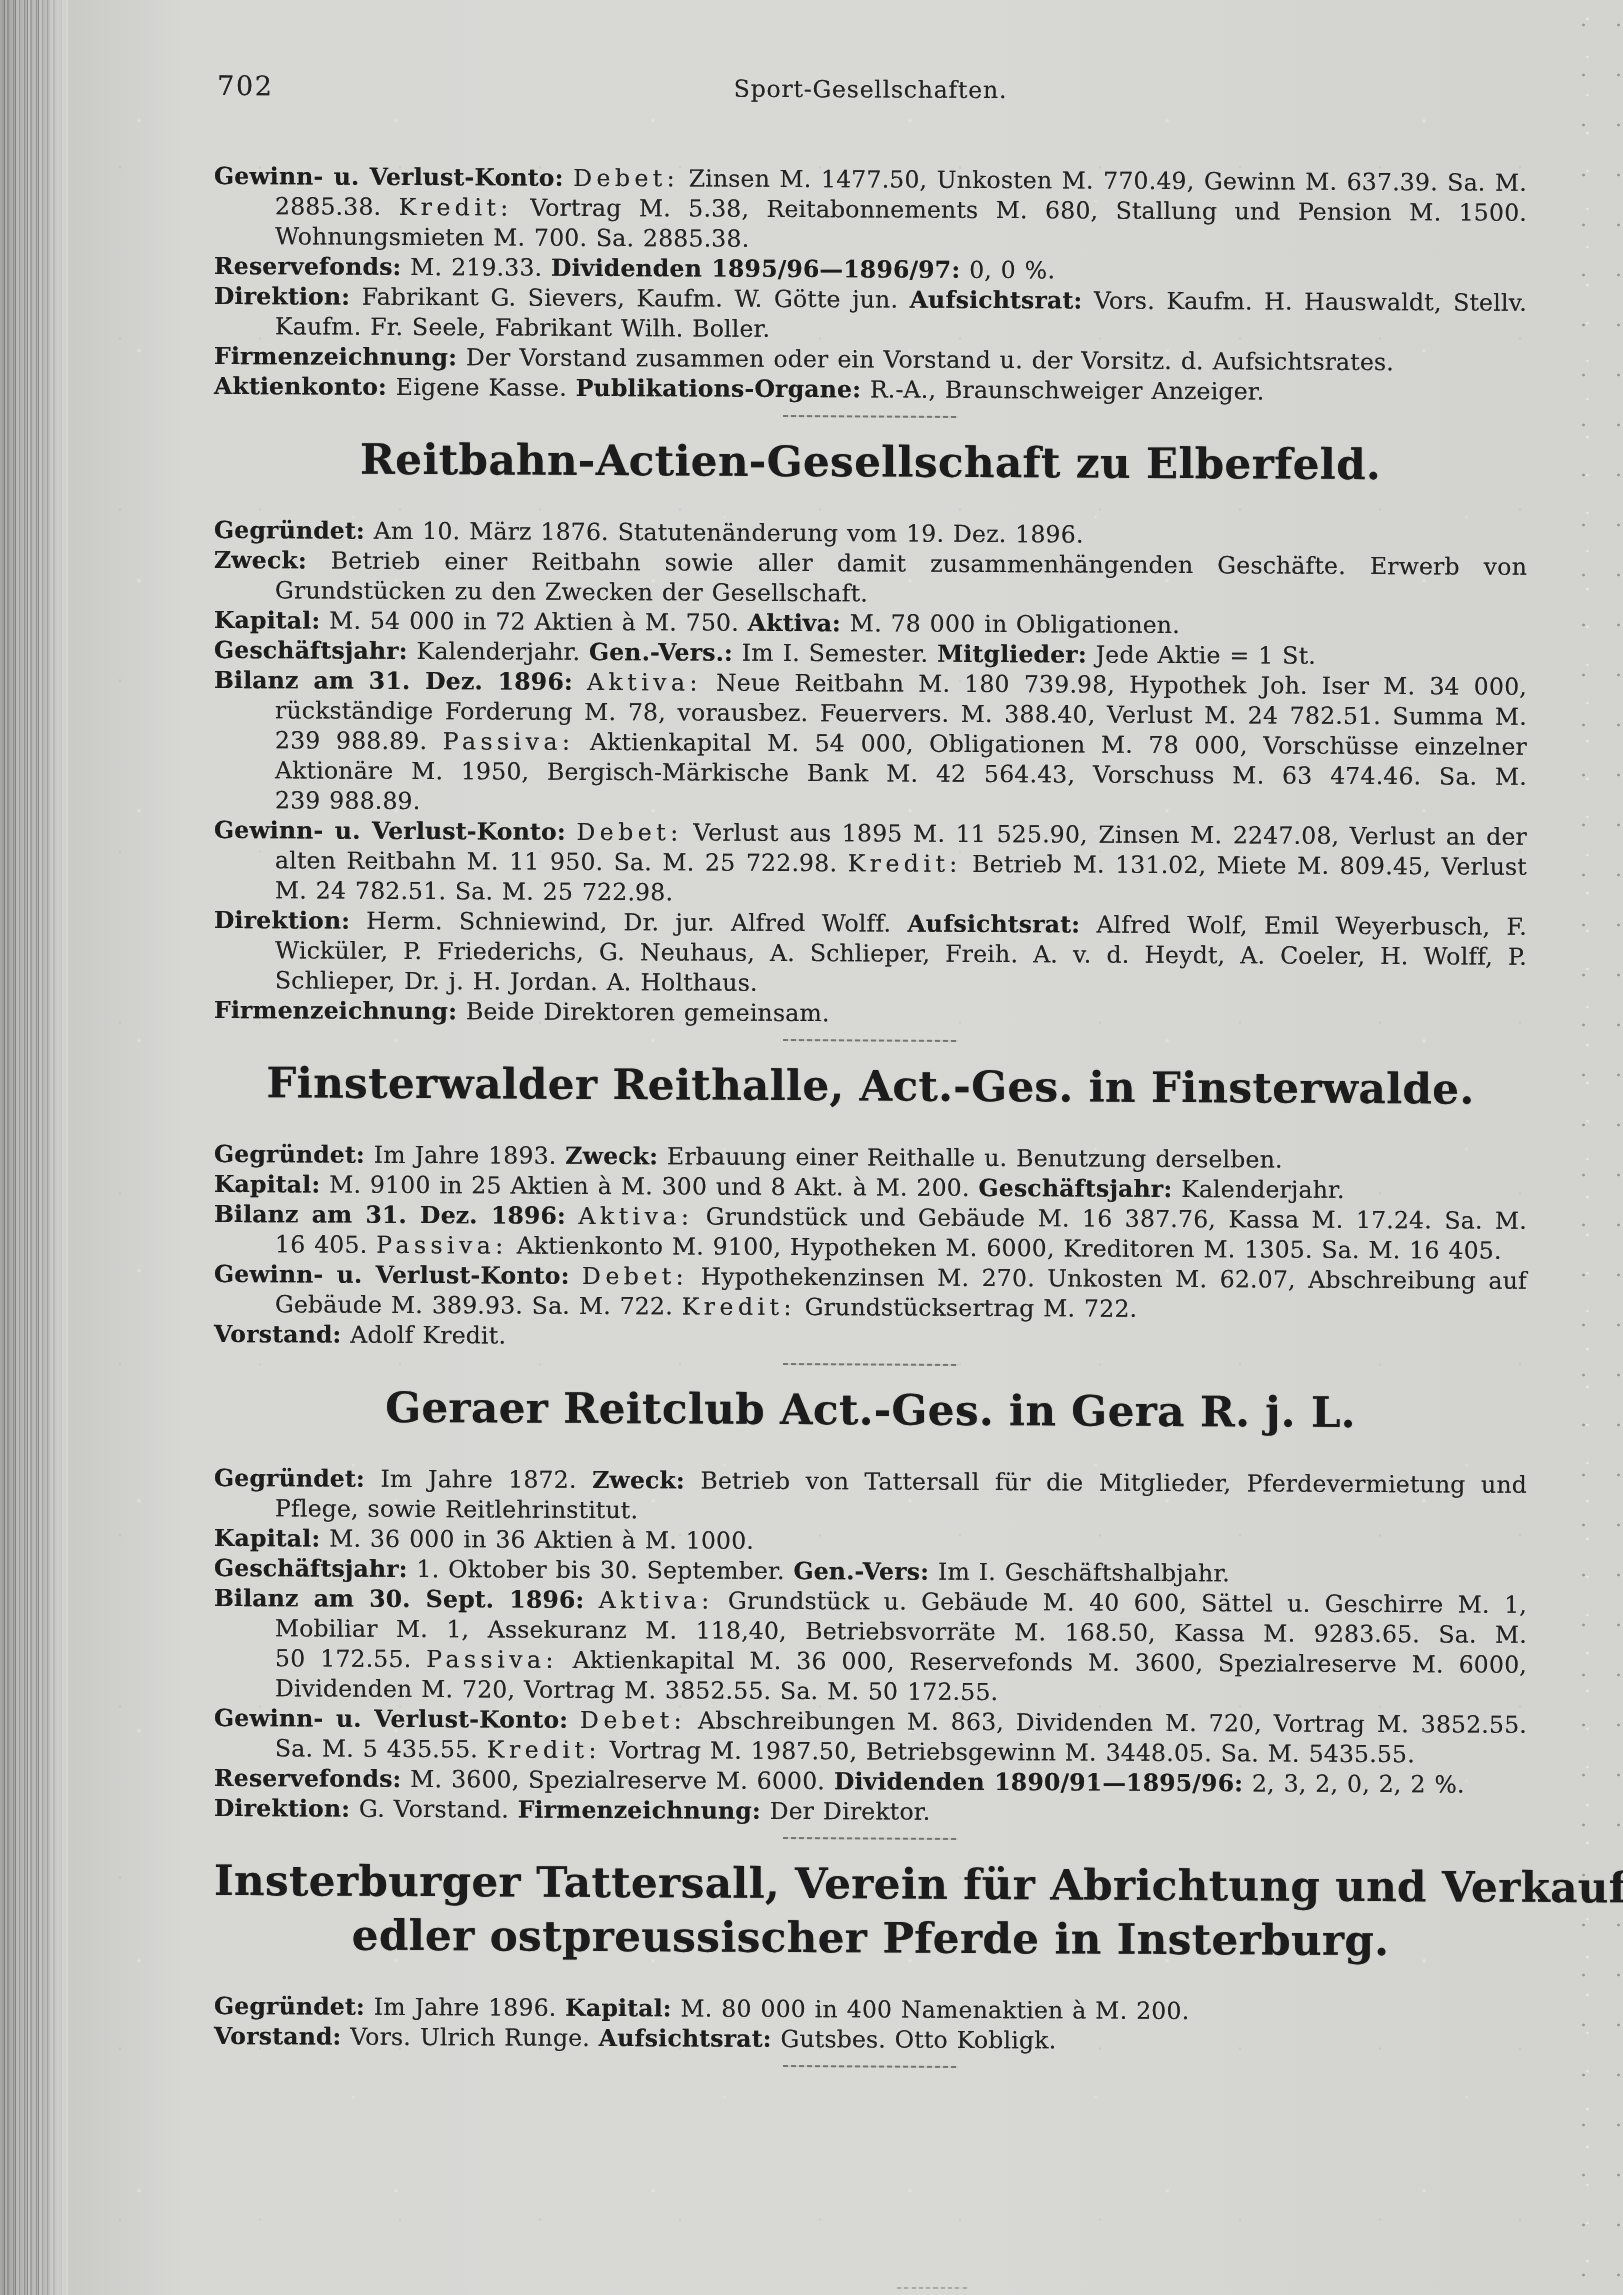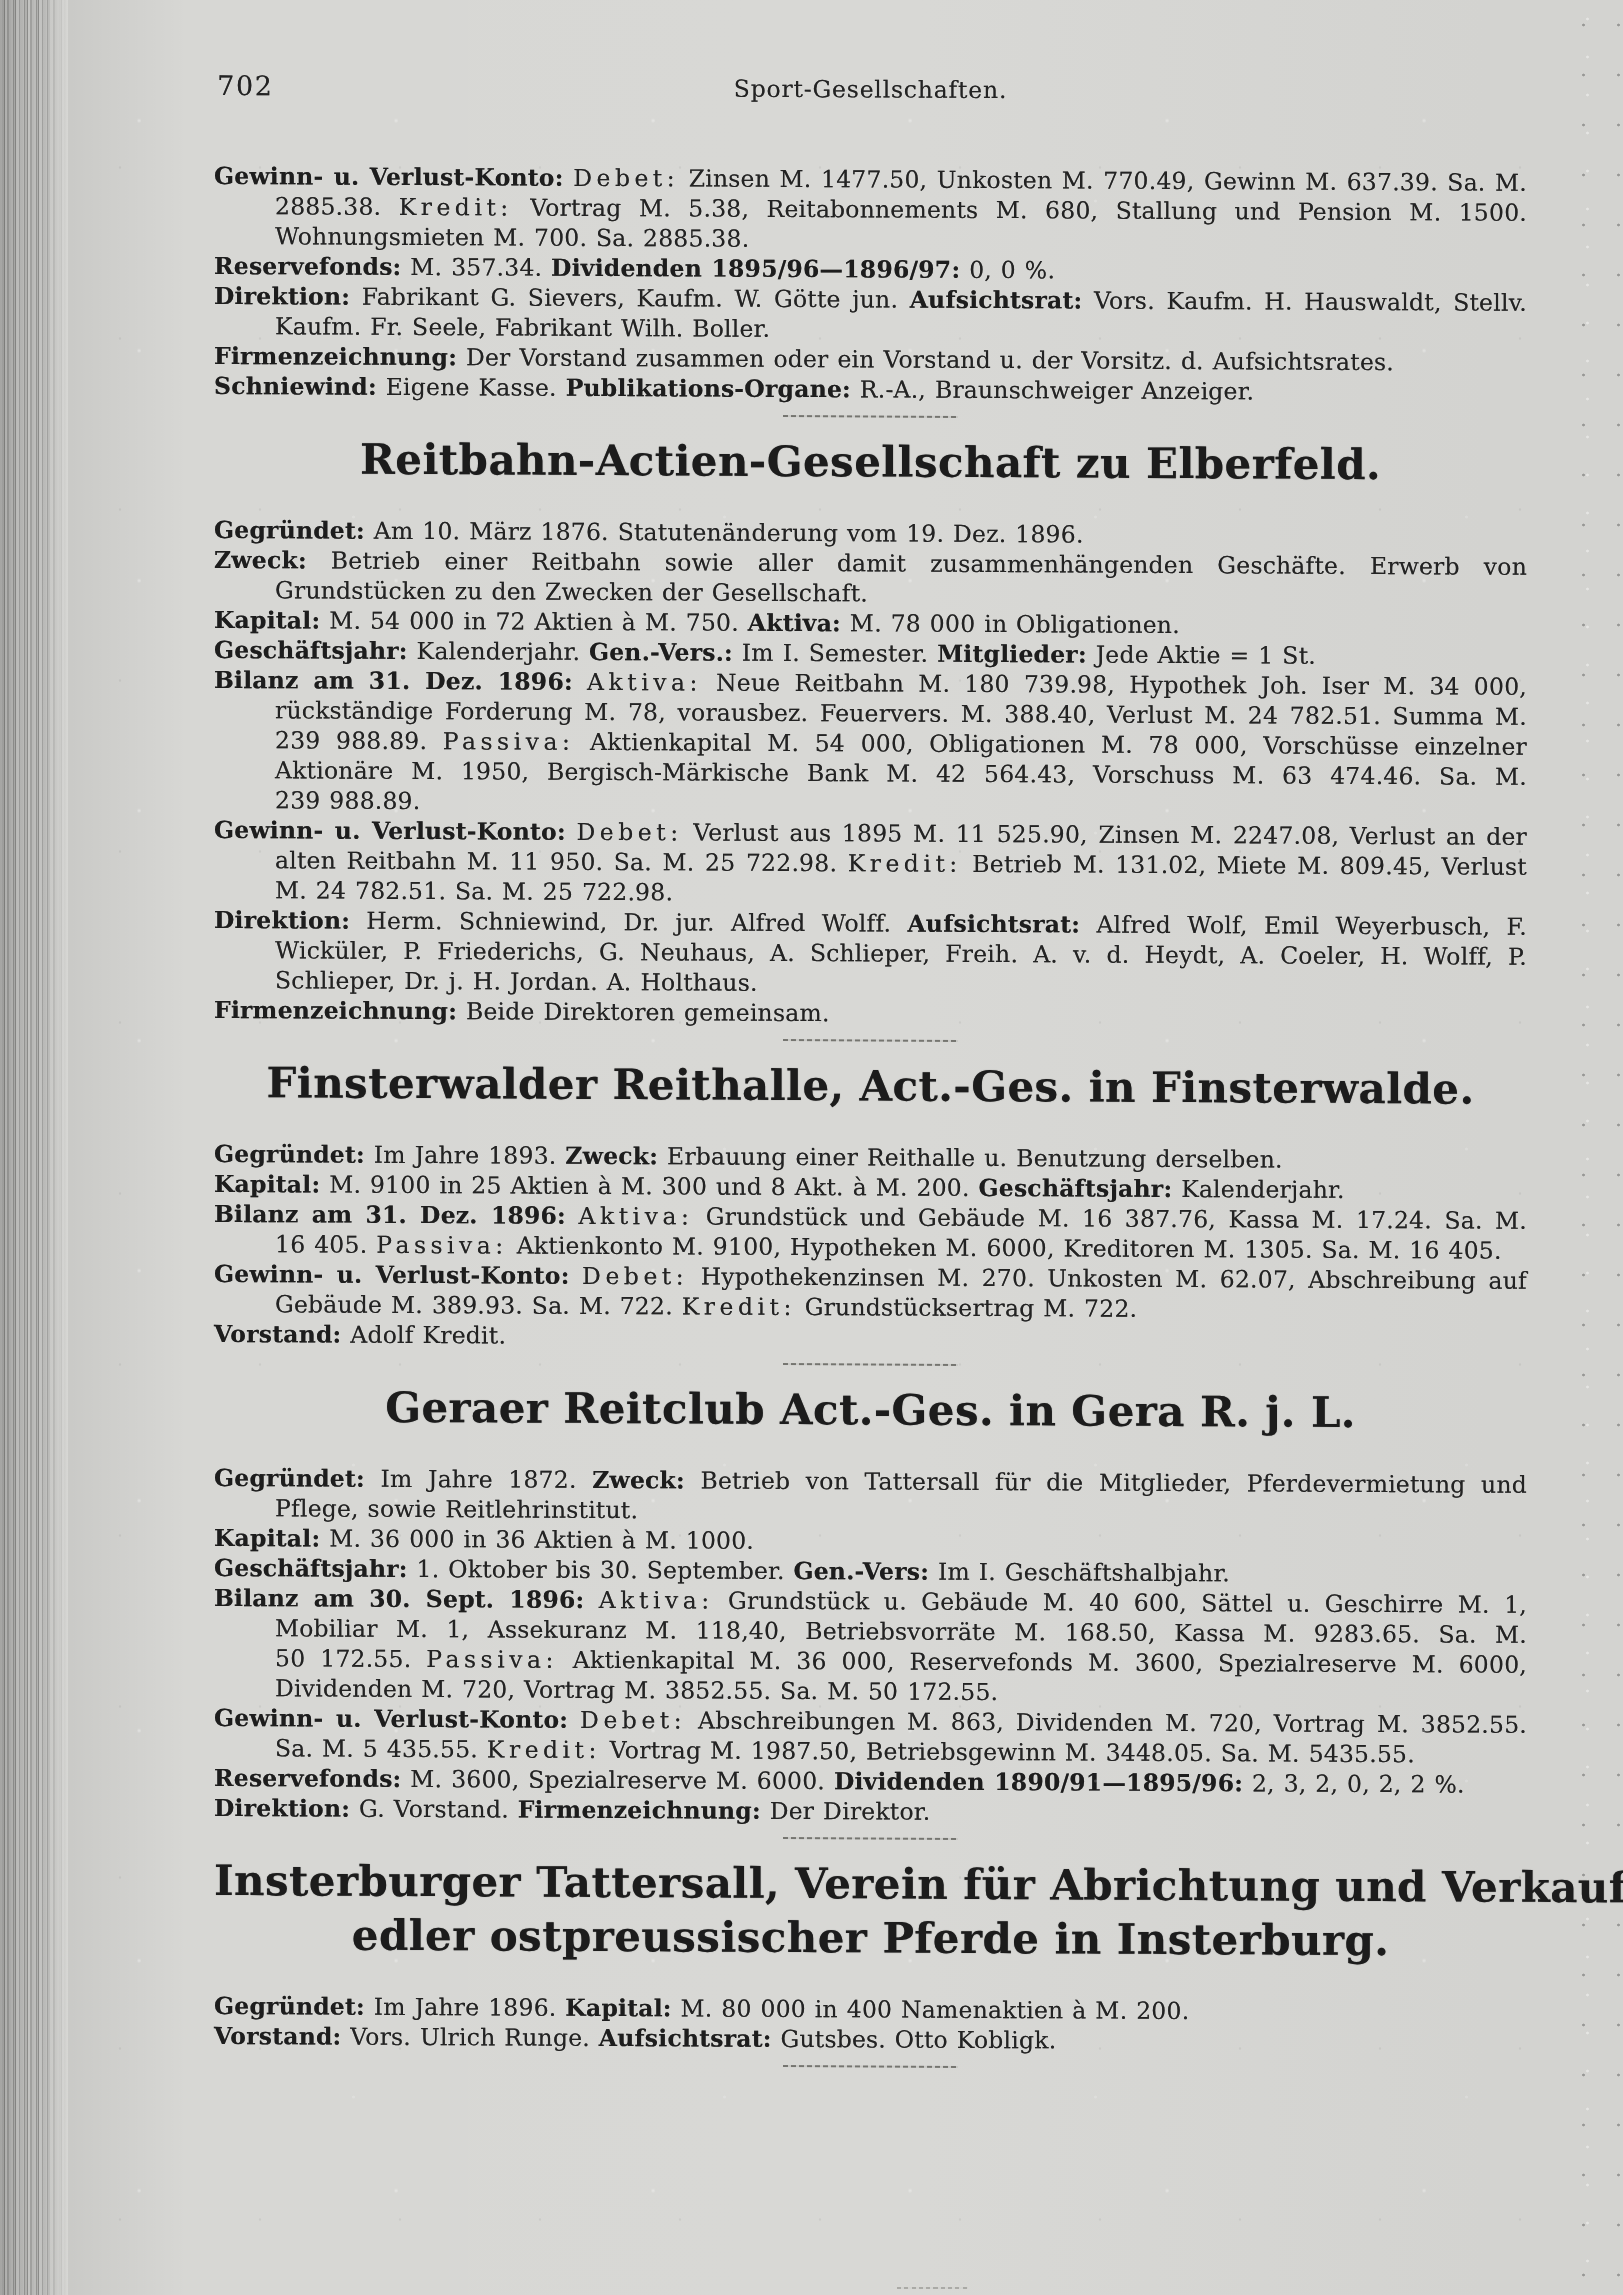--- a/index.html
+++ b/index.html
@@ -99,24 +99,24 @@
   <div class="right-edge"></div>
 
   <div class="content">
     <div class="page-header">
       <span class="pagenum">702</span>
       <span class="running">Sport-Gesellschaften.</span>
     </div>
     <main id="entries">
         <section>
           <p class="entry-paragraph"><b>Gewinn- u. Verlust-Konto:</b><span> </span><span class="sp">Debet:</span><span> Zinsen M. 1477.50, Unkosten M. 770.49, Gewinn M. 637.39. Sa. M. 2885.38. </span><span class="sp">Kredit:</span><span> Vortrag M. 5.38, Reitabonnements M. 680, Stallung und Pension M. 1500. Wohnungsmieten M. 700.  Sa. 2885.38.</span></p>
-          <p class="entry-paragraph"><b>Reservefonds:</b><span> M. 357.34.  </span><b>Dividenden 1895/96—1896/97:</b><span> 0, 0 %.</span></p>
+          <p class="entry-paragraph"><b>Reservefonds:</b><span> M. 219.33.  </span><b>Dividenden 1895/96—1896/97:</b><span> 0, 0 %.</span></p>
           <p class="entry-paragraph"><b>Direktion:</b><span> Fabrikant G. Sievers, Kaufm. W. Götte jun.  </span><b>Aufsichtsrat:</b><span> Vors. Kaufm. H. Hauswaldt, Stellv. Kaufm. Fr. Seele, Fabrikant Wilh. Boller.</span></p>
           <p class="entry-paragraph"><b>Firmenzeichnung:</b><span> Der Vorstand zusammen oder ein Vorstand u. der Vorsitz. d. Aufsichtsrates.</span></p>
-          <p class="entry-paragraph"><b>Schniewind:</b><span> Eigene Kasse.  </span><b>Publikations-Organe:</b><span> R.-A., Braunschweiger Anzeiger.</span></p>
+          <p class="entry-paragraph"><b>Aktienkonto:</b><span> Eigene Kasse.  </span><b>Publikations-Organe:</b><span> R.-A., Braunschweiger Anzeiger.</span></p>
         </section>
         <div class="divider"></div>
         <section>
           <h2 class="entry-heading">Reitbahn-Actien-Gesellschaft zu Elberfeld.</h2>
           <p class="entry-paragraph"><b>Gegründet:</b><span> Am 10. März 1876.  Statutenänderung vom 19. Dez. 1896.</span></p>
           <p class="entry-paragraph"><b>Zweck:</b><span> Betrieb einer Reitbahn sowie aller damit zusammenhängenden Geschäfte.  Erwerb von Grundstücken zu den Zwecken der Gesellschaft.</span></p>
           <p class="entry-paragraph"><b>Kapital:</b><span> M. 54&nbsp;000 in 72 Aktien à M. 750.  </span><b>Aktiva:</b><span> M. 78&nbsp;000 in Obligationen.</span></p>
           <p class="entry-paragraph"><b>Geschäftsjahr:</b><span> Kalenderjahr.  </span><b>Gen.-Vers.:</b><span> Im I. Semester.  </span><b>Mitglieder:</b><span> Jede Aktie = 1 St.</span></p>
           <p class="entry-paragraph"><b>Bilanz am 31. Dez. 1896:</b><span> </span><span class="sp">Aktiva:</span><span> Neue Reitbahn M. 180&nbsp;739.98, Hypothek Joh. Iser M. 34&nbsp;000, rückständige Forderung M. 78, vorausbez. Feuervers. M. 388.40, Verlust M. 24&nbsp;782.51. Summa M. 239&nbsp;988.89.  </span><span class="sp">Passiva:</span><span> Aktienkapital M. 54&nbsp;000, Obligationen M. 78&nbsp;000, Vorschüsse einzelner Aktionäre M. 1950, Bergisch-Märkische Bank M. 42&nbsp;564.43, Vorschuss M. 63&nbsp;474.46. Sa. M. 239&nbsp;988.89.</span></p>
           <p class="entry-paragraph"><b>Gewinn- u. Verlust-Konto:</b><span> </span><span class="sp">Debet:</span><span> Verlust aus 1895 M. 11&nbsp;525.90, Zinsen M. 2247.08, Verlust an der alten Reitbahn M. 11&nbsp;950.  Sa. M. 25&nbsp;722.98.  </span><span class="sp">Kredit:</span><span> Betrieb M. 131.02, Miete M. 809.45, Verlust M. 24&nbsp;782.51.  Sa. M. 25&nbsp;722.98.</span></p>

